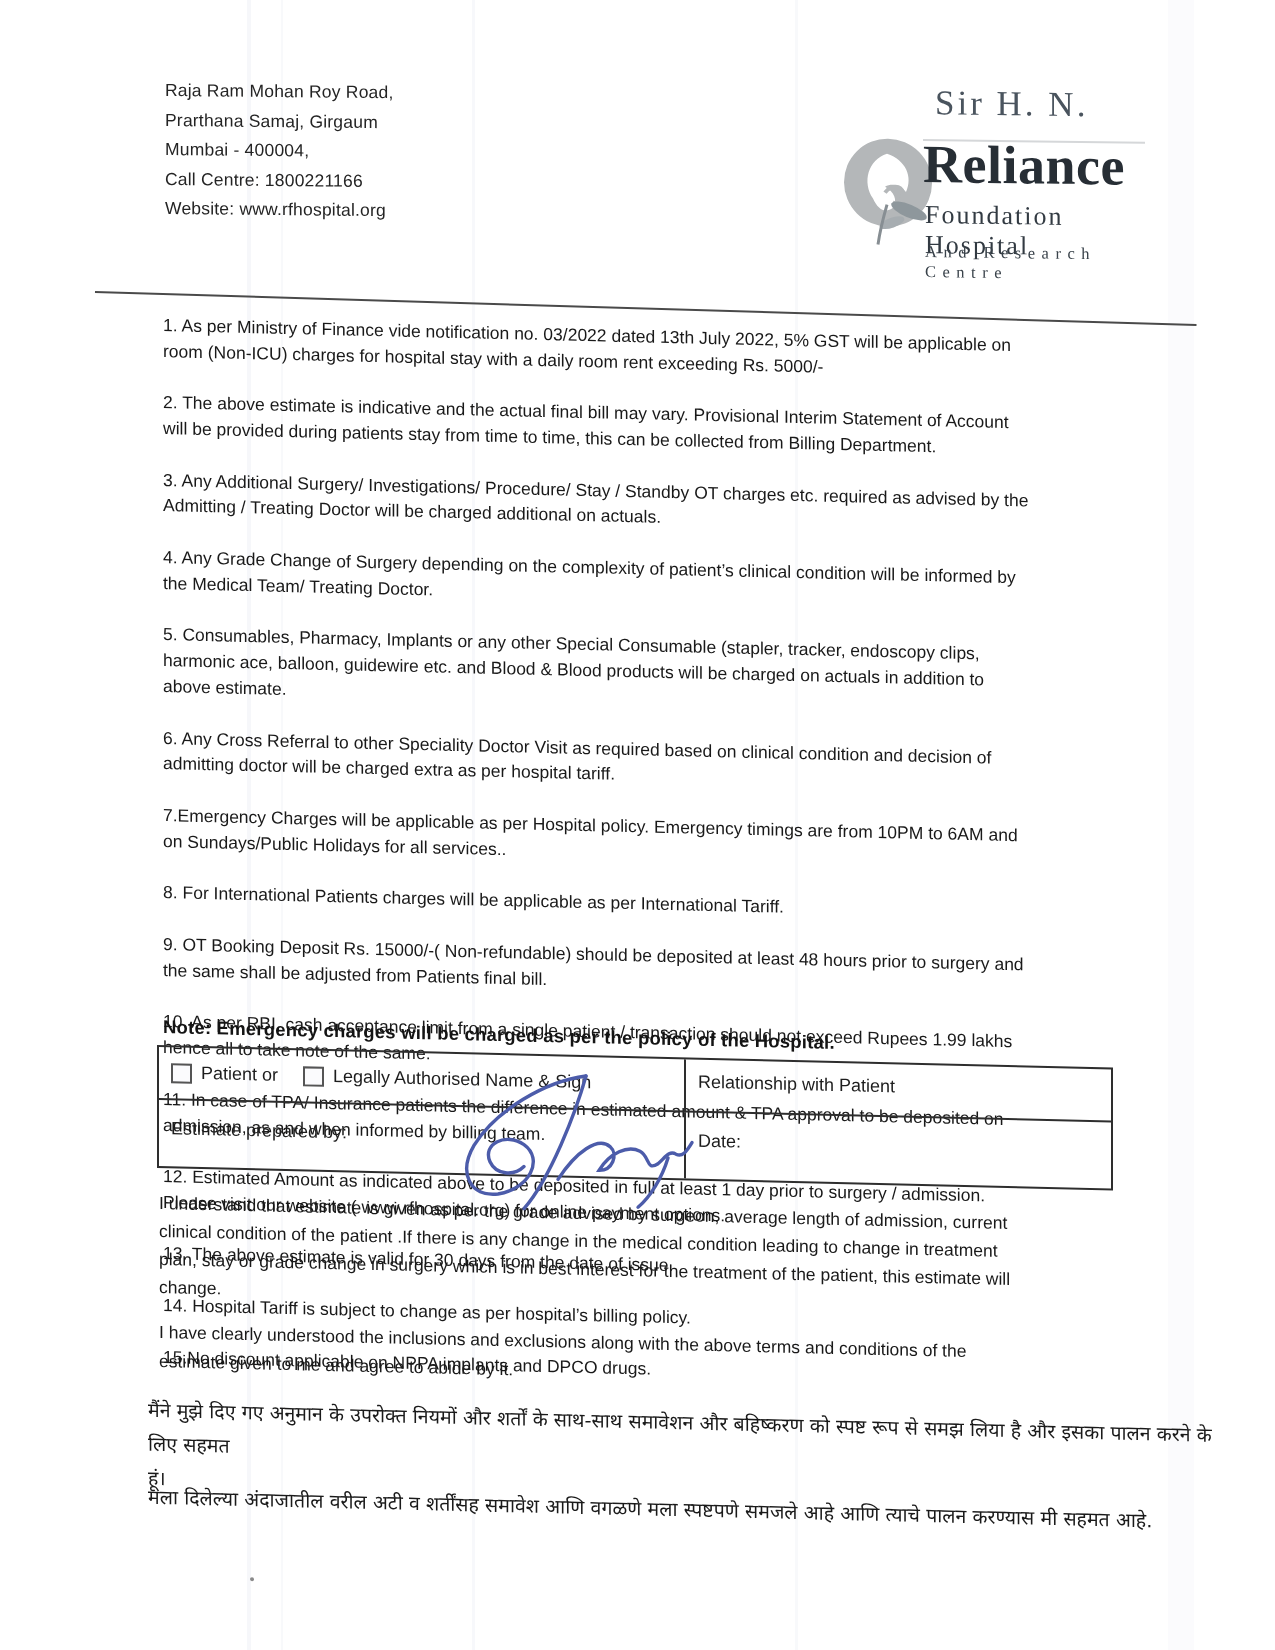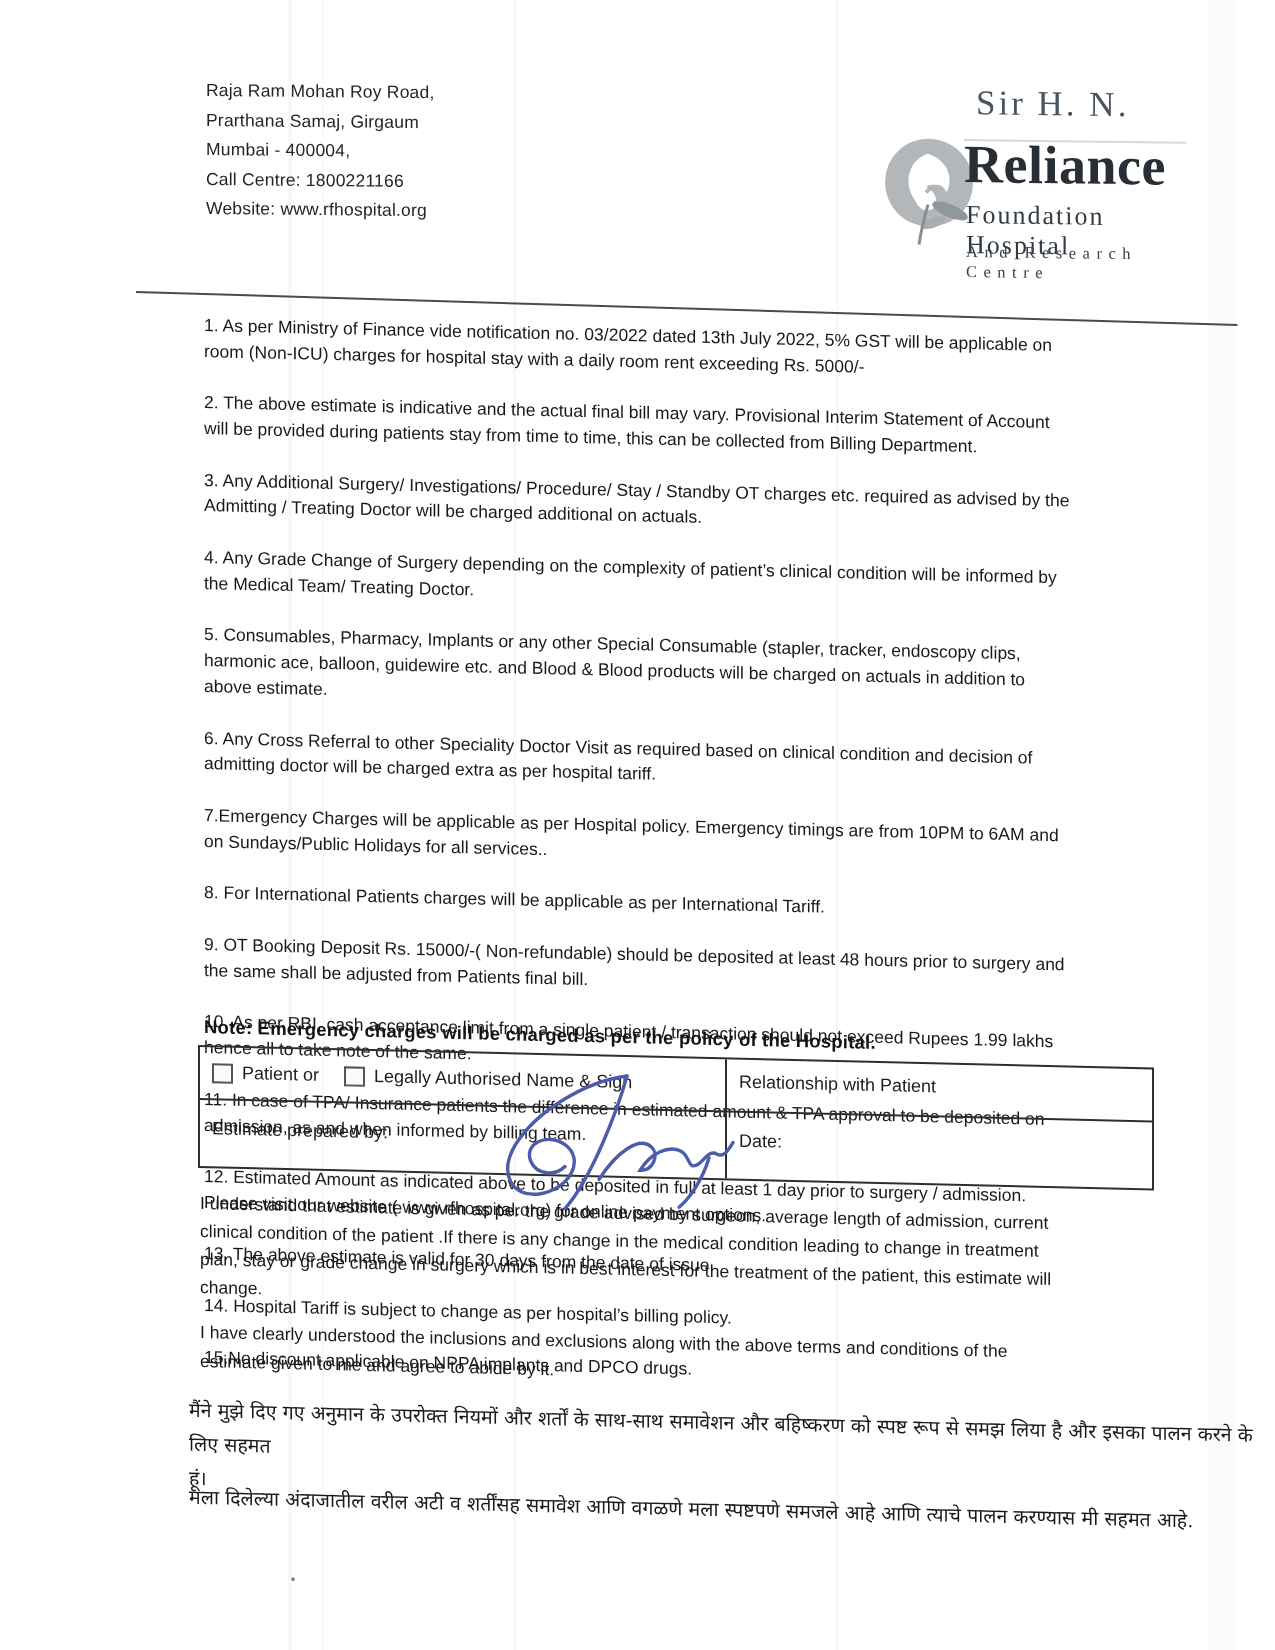--- a/index.html
+++ b/index.html
@@ -2,21 +2,21 @@
 <html><head>
 <meta charset="utf-8">
 <style>
   html,body{margin:0;padding:0;}
   body{
     width:1275px;height:1650px;position:relative;overflow:hidden;
     background:#ffffff;
     font-family:"Liberation Sans", sans-serif;
     color:#1c1c1c;
   }
-  .page{position:absolute;inset:0;margin-left:41px;}
+  .page{position:absolute;inset:0;}
   
   .streak{position:absolute;top:0;bottom:0;background:#eef0f6;opacity:.55;}
   .s1{left:247px;width:4px;}
   .s2{left:281px;width:2px;opacity:.4;}
   .s3{left:472px;width:3px;opacity:.45;}
   .s4{left:795px;width:3px;opacity:.4;}
   .s5{left:1168px;width:26px;opacity:.25;}
 
   
   .address{

